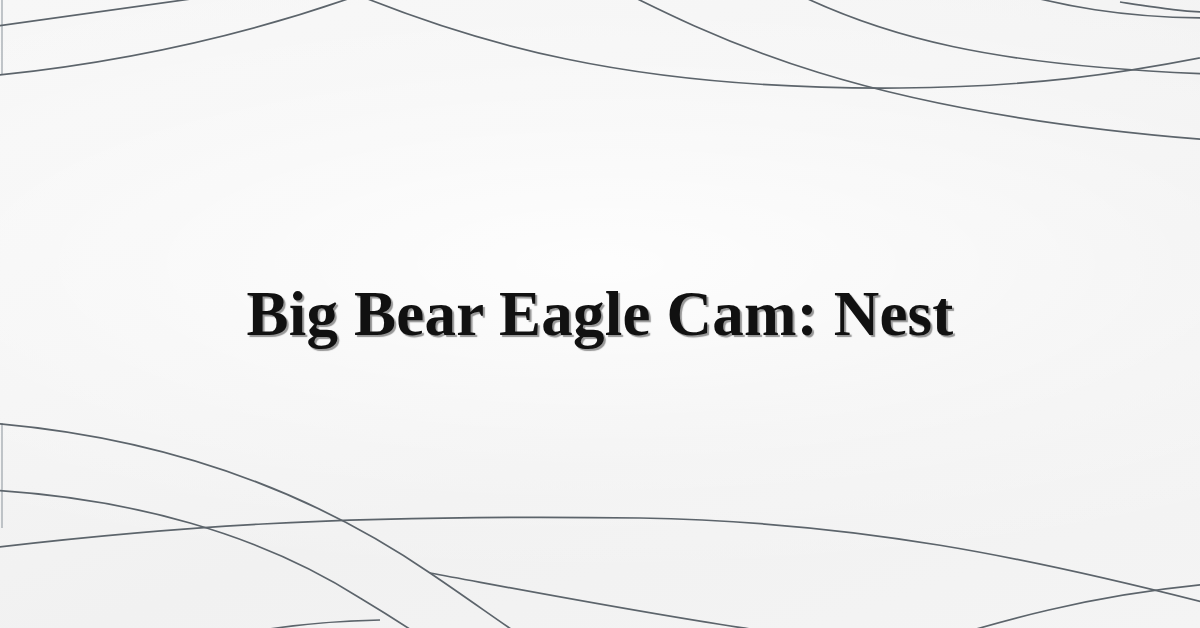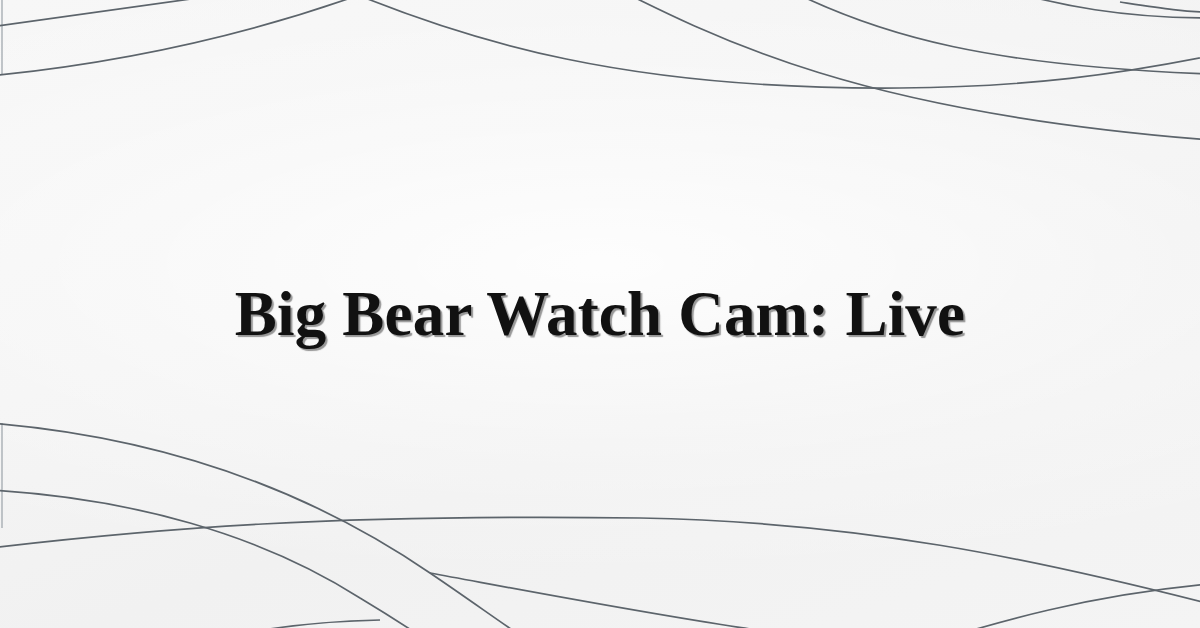--- a/index.html
+++ b/index.html
@@ -134,17 +134,17 @@
       <path d="M 880 262 C 1000 220 1100 196 1210 186"></path>
 
       <path d="M 980 276 C 1080 250 1150 238 1210 232"></path>
 
       <path d="M 150 262 C 220 236 290 224 380 222"></path>
     </svg>
   </div>
 
   <div class="title-block">
     <h1 class="title">
-      <span class="line">Big Bear Watch Cam: Live</span>
+      <span class="line">Big Bear Eagle Cam: Nest</span>
     </h1>
   </div>
 
 </div>
 
 </body></html>

